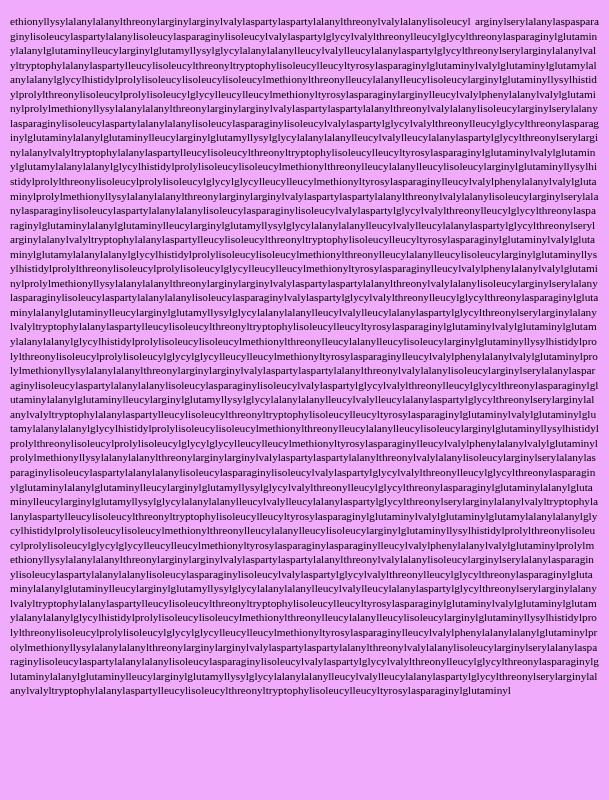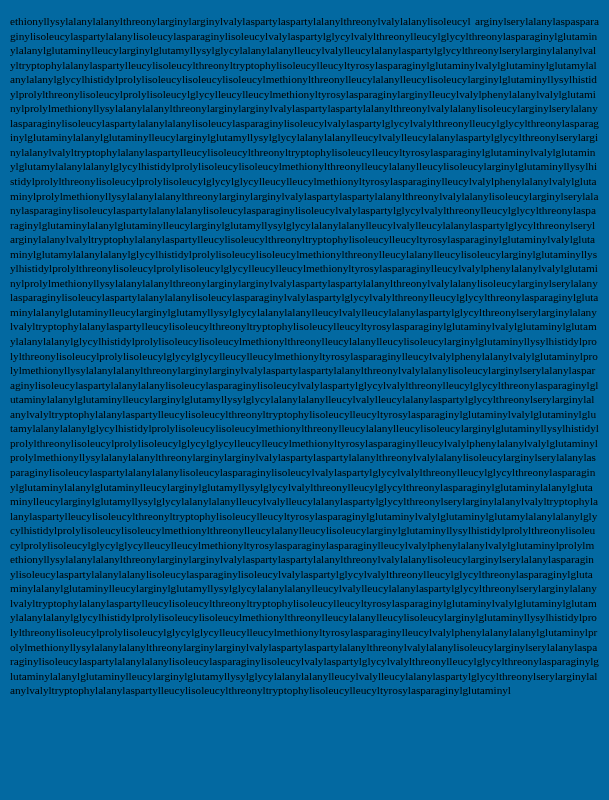--- a/index.html
+++ b/index.html
@@ -11,21 +11,21 @@
     width: 609px;
     height: 800px;
     overflow: hidden;
     font-family: "Liberation Serif", serif;
   }
   #page {
     width: 609px;
     height: 800px;
     box-sizing: border-box;
     padding: 14px 10px 17px 10px;
-    background: #0369a1;
+    background: #f0abfc;
     overflow: hidden;
   }
   #protein-text {
     font-family: "Liberation Serif", serif;
     font-size: 11.3px;
     line-height: 14.55px;
     color: #000000;
     text-align: justify;
     text-justify: inter-character;
     word-break: break-all;

